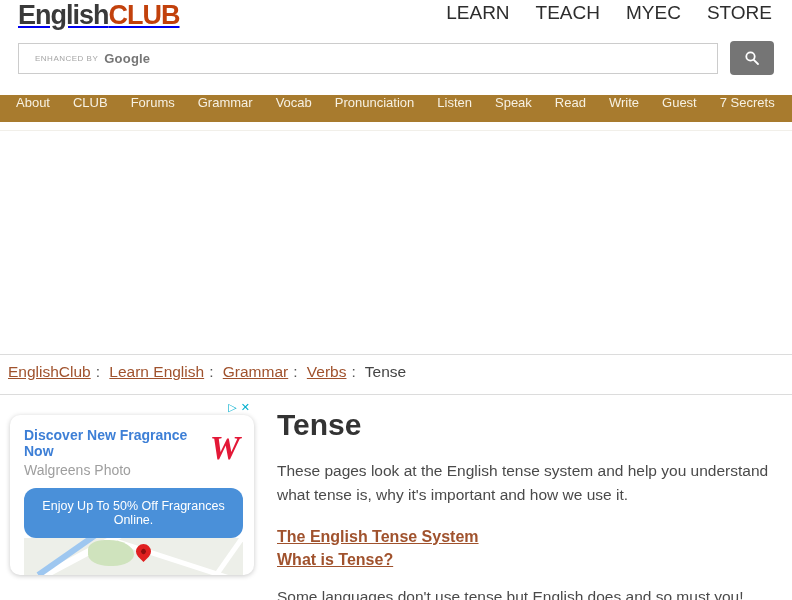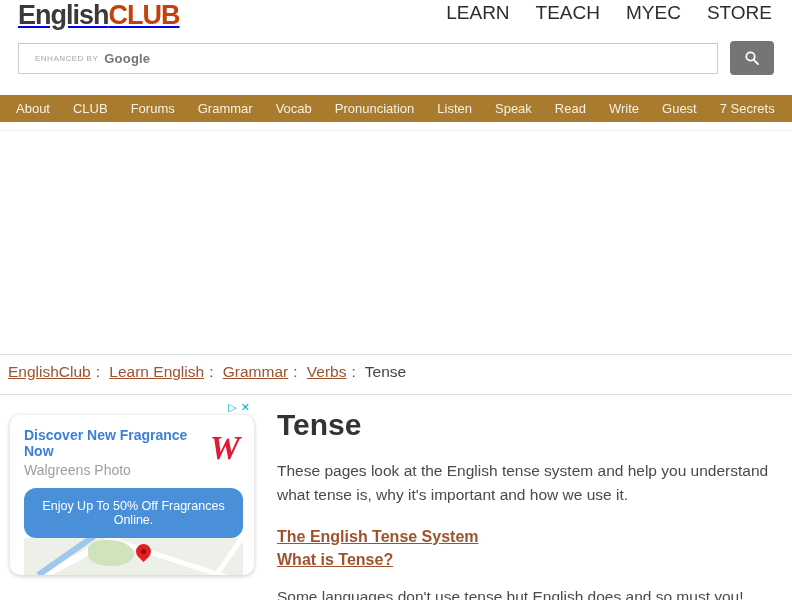--- a/index.html
+++ b/index.html
@@ -18,21 +18,21 @@
   .search-row { display: flex; align-items: center; margin: 9px 18px 0 18px; }
   .search-box { flex: 1; height: 31px; border: 1px solid #ccc; background: #fff;
     display: flex; align-items: center; padding-left: 16px; cursor: text; }
   .search-box .enh { font-size: 8px; color: #a5a5a5; letter-spacing: .5px; margin-right: 6px; }
   .search-box .goog { font-size: 13px; color: #767676; font-weight: bold; letter-spacing: .2px; }
   .search-btn { width: 44px; height: 34px; margin-left: 12px; background: #757575;
     border: none; border-radius: 4px; display: flex; align-items: center; justify-content: center; cursor: pointer; }
 
   
   .navbar { margin-top: 20px; background: #a87b2e; height: 27px; display: flex;
-    align-items: center; padding-left: 16px; }
+    align-items: flex-start; padding-left: 16px; }
   .navbar a { color: #f7f1e2; font-size: 13px; text-decoration: none; margin-right: 23px; white-space: nowrap; }
 
   .subtle-rule { border-top: 1px solid #f1efe9; margin-top: 8px; }
   .ad-space { height: 223px; background: #fff; }
 
   
   .breadcrumb { border-top: 1px solid #dcdcdc; border-bottom: 1px solid #dcdcdc;
     padding: 8px 8px 13px 8px; font-size: 15.5px; color: #444; }
   .breadcrumb a { color: #a0522d; text-decoration: underline; }
   .breadcrumb .sep { color: #555; margin: 0 5px; }

